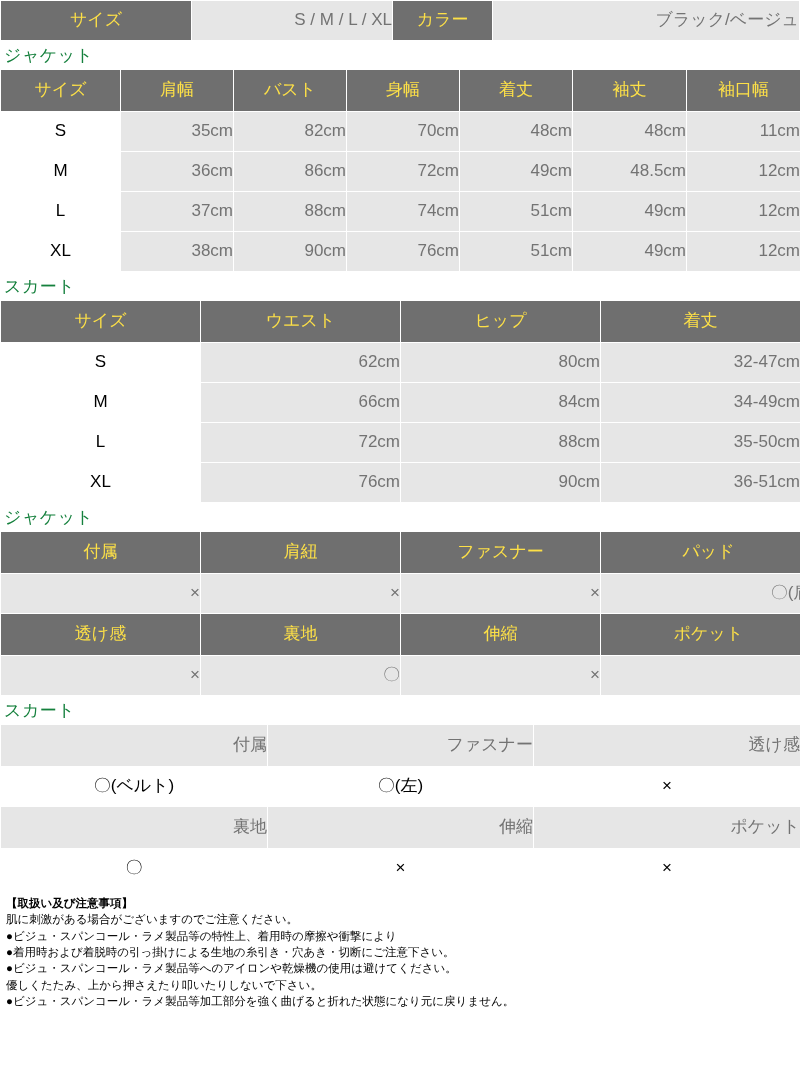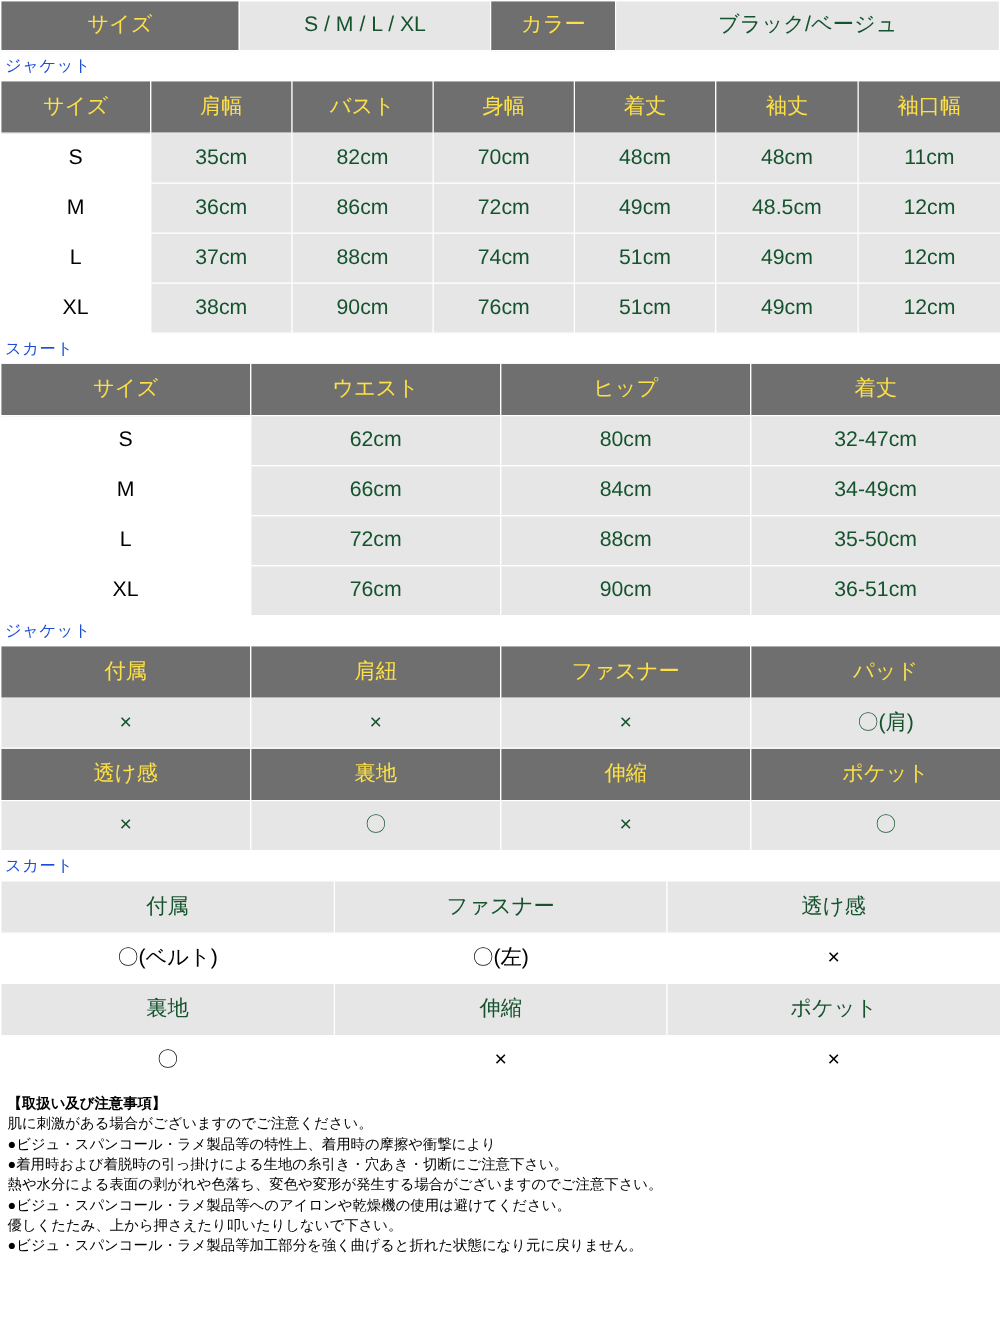--- a/index.html
+++ b/index.html
@@ -34,30 +34,31 @@
     height: 40px;
     font-size: 17px;
     line-height: 1.2;
   }
   .dark {
     background: #6f6f6f;
     color: #fde047;
   }
   .light {
     background: #e6e6e6;
-    color: #14532d;
+    color: #737373;
+    text-align: right;
   }
   .white {
     background: #ffffff;
     color: #000000;
   }
   .section-label {
-    font-size: 13px;
+    font-size: 17px;
     padding: 3px 20px 2px 4px;
-    color: #1d4ed8;
+    color: #15803d;
     background: #ffffff;
     text-align: left;
     letter-spacing: 0.5px;
   }
   .h-head td {
     height: 42px;
   }
 
   .notes {
     padding: 6px 6px 0 6px;
@@ -233,20 +234,19 @@
       <td class="white">×</td>
     </tr>
   </tbody>
     </table>
 
   <div class="notes">
     <div class="note-line note-title">【取扱い及び注意事項】</div>
     <div class="note-line">肌に刺激がある場合がございますのでご注意ください。</div>
     <div class="note-line">●ビジュ・スパンコール・ラメ製品等の特性上、着用時の摩擦や衝撃により</div>
     <div class="note-line">●着用時および着脱時の引っ掛けによる生地の糸引き・穴あき・切断にご注意下さい。</div>
-    <div class="note-line">熱や水分による表面の剥がれや色落ち、変色や変形が発生する場合がございますのでご注意下さい。</div>
     <div class="note-line">●ビジュ・スパンコール・ラメ製品等へのアイロンや乾燥機の使用は避けてください。</div>
     <div class="note-line">優しくたたみ、上から押さえたり叩いたりしないで下さい。</div>
     <div class="note-line">●ビジュ・スパンコール・ラメ製品等加工部分を強く曲げると折れた状態になり元に戻りません。</div>
 
   </div>
 
 </div>
 
 </body></html>

